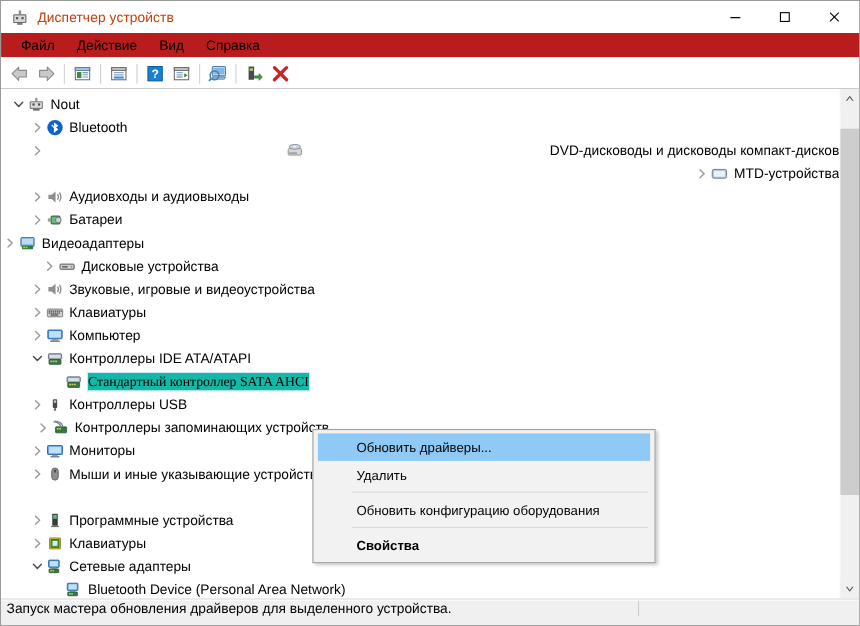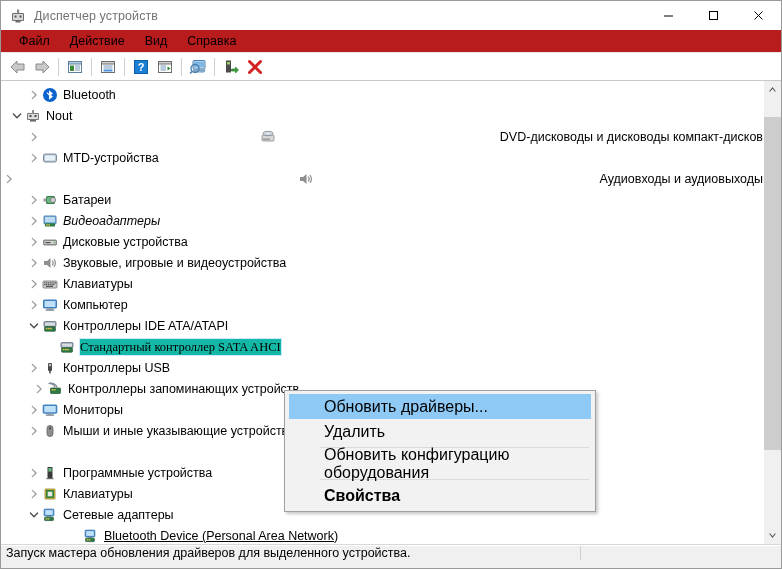--- a/index.html
+++ b/index.html
@@ -30,21 +30,21 @@
     position: relative;
   }
   .title-icon {
     width: 16px; height: 16px;
     margin-left: 9px; margin-right: 8px;
     position: relative;
     flex: 0 0 auto;
   }
   .title-text {
     font-size: 12.5px;
-    color: #737373;
+    color: #c2410c;
     letter-spacing: .1px;
   }
   .win-buttons {
     position: absolute; right: 0; top: 0;
     height: 29px; display: flex;
   }
   .win-btn {
     width: 45px; height: 29px;
     display: flex; align-items: center; justify-content: center;
     font-size: 11px; color: #000;
@@ -176,21 +176,21 @@
     background: #f2f2f2;
     border: 1px solid #a0a0a0;
     box-shadow: 2px 2px 3px rgba(0,0,0,0.22);
     padding: 3px 0 3px 0;
     z-index: 40;
     box-sizing: border-box;
   }
   .ctx-item {
     height: 25px;
     display: flex; align-items: center;
-    font-size: 16px;
+    font-size: 12px;
     color: #000;
     padding-left: 35px;
     margin: 0 4px;
     box-sizing: border-box;
   }
   .ctx-item.highlight { background: #8ecaf5; margin: 0 4px; }
   .ctx-item.bold { font-weight: bold; }
   .ctx-sep {
     height: 1px; background: #dadada;
     margin: 3px 6px 3px 35px;
@@ -311,76 +311,76 @@
       <svg width="16" height="16" viewBox="0 0 16 16">
         <line x1="2.5" y1="2.5" x2="13.5" y2="13.5" stroke="#d32020" stroke-width="3" stroke-linecap="round"></line>
         <line x1="13.5" y1="2.5" x2="2.5" y2="13.5" stroke="#d32020" stroke-width="3" stroke-linecap="round"></line>
       </svg>
     </div>
   </div>
 
   <div class="content">
 
     <div class="tree" id="tree-container">
-        <div class="row" style="padding-left: 25px;">
-          <span class="chev">
-            <svg width="10" height="10" viewBox="0 0 10 10">
-              <path d="M3.3 1.4 L7.1 5 L3.3 8.6" fill="none" stroke="#9a9a9a" stroke-width="1.3" stroke-linecap="round" stroke-linejoin="round"></path>
-            </svg>
-          </span>
-          <span class="ico"><svg width="16" height="16" viewBox="0 0 16 16">
-              <circle cx="8" cy="8" r="7" fill="#0b63ce"></circle>
-              <path d="M7 3.2 L11 6.4 L7 9.6 L7 3.2 M7 6.4 L11 9.6 L7 12.8 L7 6.4" fill="#ffffff"></path>
-              <line x1="5" y1="5.6" x2="9.5" y2="10.4" stroke="#ffffff" stroke-width="1.1"></line>
-            </svg></span>
-          <span class="lbl">Bluetooth</span>
-        </div>
         <div class="row" style="padding-left: 8px;">
           <span class="chev">
             <svg width="10" height="10" viewBox="0 0 10 10">
               <path d="M1.4 3 L5 6.8 L8.6 3" fill="none" stroke="#4a4a4a" stroke-width="1.3" stroke-linecap="round" stroke-linejoin="round"></path>
             </svg>
           </span>
           <span class="ico"><svg width="16" height="16" viewBox="0 0 16 16">
               <rect x="2" y="5" width="12" height="7" rx="1" fill="#7a7a7a"></rect>
               <rect x="3" y="6" width="10" height="5" fill="#dcdcdc"></rect>
               <rect x="4.5" y="7" width="2" height="2" fill="#4a4a4a"></rect>
               <rect x="9.5" y="7" width="2" height="2" fill="#4a4a4a"></rect>
               <rect x="7" y="2" width="2" height="3.5" fill="#8f8f8f"></rect>
               <rect x="5" y="12" width="6" height="1.6" fill="#6d6d6d"></rect>
             </svg></span>
           <span class="lbl">Nout</span>
         </div>
+        <div class="row" style="padding-left: 25px;">
+          <span class="chev">
+            <svg width="10" height="10" viewBox="0 0 10 10">
+              <path d="M3.3 1.4 L7.1 5 L3.3 8.6" fill="none" stroke="#9a9a9a" stroke-width="1.3" stroke-linecap="round" stroke-linejoin="round"></path>
+            </svg>
+          </span>
+          <span class="ico"><svg width="16" height="16" viewBox="0 0 16 16">
+              <circle cx="8" cy="8" r="7" fill="#0b63ce"></circle>
+              <path d="M7 3.2 L11 6.4 L7 9.6 L7 3.2 M7 6.4 L11 9.6 L7 12.8 L7 6.4" fill="#ffffff"></path>
+              <line x1="5" y1="5.6" x2="9.5" y2="10.4" stroke="#ffffff" stroke-width="1.1"></line>
+            </svg></span>
+          <span class="lbl">Bluetooth</span>
+        </div>
         <div class="row" style="padding-left: 25px; justify-content: space-between;">
           <span class="chev">
             <svg width="10" height="10" viewBox="0 0 10 10">
               <path d="M3.3 1.4 L7.1 5 L3.3 8.6" fill="none" stroke="#9a9a9a" stroke-width="1.3" stroke-linecap="round" stroke-linejoin="round"></path>
             </svg>
           </span>
           <span class="ico"><svg width="16" height="16" viewBox="0 0 16 16">
               <rect x="2" y="6" width="12" height="6" rx="1" fill="#d8d8d8" stroke="#8a8a8a" stroke-width="0.8"></rect>
               <rect x="3" y="9.5" width="7" height="1.4" fill="#9a9a9a"></rect>
               <ellipse cx="8" cy="4.5" rx="5" ry="2.2" fill="#cfd6dd" stroke="#7c8a96" stroke-width="0.8"></ellipse>
               <ellipse cx="8" cy="4.5" rx="1.2" ry="0.6" fill="#ffffff"></ellipse>
             </svg></span>
           <span class="lbl">DVD-дисководы и дисководы компакт-дисков</span>
         </div>
-        <div class="row" style="padding-left: 25px;">
+        <div class="row" style="padding-left: 25px; justify-content: flex-end;">
           <span class="chev">
             <svg width="10" height="10" viewBox="0 0 10 10">
               <path d="M3.3 1.4 L7.1 5 L3.3 8.6" fill="none" stroke="#9a9a9a" stroke-width="1.3" stroke-linecap="round" stroke-linejoin="round"></path>
             </svg>
           </span>
           <span class="ico"><svg width="16" height="16" viewBox="0 0 16 16">
               <rect x="1.5" y="4" width="13" height="8" rx="1.6" fill="#b9c6d1" stroke="#6f8091" stroke-width="0.9"></rect>
               <rect x="3" y="5.4" width="10" height="5.2" rx="1" fill="#e8f1f8"></rect>
             </svg></span>
           <span class="lbl">MTD-устройства</span>
         </div>
-        <div class="row" style=" justify-content: space-between;">
+        <div class="row" style="padding-left: 25px;">
           <span class="chev">
             <svg width="10" height="10" viewBox="0 0 10 10">
               <path d="M3.3 1.4 L7.1 5 L3.3 8.6" fill="none" stroke="#9a9a9a" stroke-width="1.3" stroke-linecap="round" stroke-linejoin="round"></path>
             </svg>
           </span>
           <span class="ico"><svg width="16" height="16" viewBox="0 0 16 16">
               <path d="M2 6 L5 6 L8.5 3 L8.5 13 L5 10 L2 10 Z" fill="#8f8f8f"></path>
               <path d="M10.2 5.5 Q12.2 8 10.2 10.5" stroke="#8f8f8f" stroke-width="1.2" fill="none"></path>
               <path d="M12 4 Q14.8 8 12 12" stroke="#8f8f8f" stroke-width="1.2" fill="none"></path>
             </svg></span>
@@ -393,36 +393,36 @@
             </svg>
           </span>
           <span class="ico"><svg width="16" height="16" viewBox="0 0 16 16">
               <rect x="4" y="4" width="9" height="8" rx="1.5" fill="#2f7a46"></rect>
               <rect x="5" y="5" width="7" height="6" rx="1" fill="#67b87f"></rect>
               <rect x="1.5" y="6.5" width="3" height="3" fill="#9a9a9a"></rect>
               <circle cx="11" cy="8" r="2.6" fill="#cfcfcf" stroke="#6f6f6f" stroke-width="0.8"></circle>
             </svg></span>
           <span class="lbl">Батареи</span>
         </div>
-        <div class="row" style="padding-left: 25px; font-style: italic;">
+        <div class="row" style="">
           <span class="chev">
             <svg width="10" height="10" viewBox="0 0 10 10">
               <path d="M3.3 1.4 L7.1 5 L3.3 8.6" fill="none" stroke="#9a9a9a" stroke-width="1.3" stroke-linecap="round" stroke-linejoin="round"></path>
             </svg>
           </span>
           <span class="ico"><svg width="16" height="16" viewBox="0 0 16 16">
               <rect x="2" y="3" width="12" height="8" rx="0.8" fill="#7fb8e4" stroke="#3f6f9f" stroke-width="0.9"></rect>
               <rect x="3" y="4" width="10" height="5" fill="#bddcf2"></rect>
               <rect x="3" y="10.2" width="10" height="3.4" rx="0.6" fill="#2f7a46"></rect>
               <rect x="4.2" y="11.2" width="1.6" height="1.4" fill="#d8c44a"></rect>
               <rect x="6.4" y="11.2" width="1.6" height="1.4" fill="#d8c44a"></rect>
             </svg></span>
           <span class="lbl">Видеоадаптеры</span>
         </div>
-        <div class="row" style="padding-left: 25px;">
+        <div class="row" style="padding-left: 36px;">
           <span class="chev">
             <svg width="10" height="10" viewBox="0 0 10 10">
               <path d="M3.3 1.4 L7.1 5 L3.3 8.6" fill="none" stroke="#9a9a9a" stroke-width="1.3" stroke-linecap="round" stroke-linejoin="round"></path>
             </svg>
           </span>
           <span class="ico"><svg width="16" height="16" viewBox="0 0 16 16">
               <rect x="1.5" y="6" width="13" height="5" rx="1" fill="#9a9a9a" stroke="#6f6f6f" stroke-width="0.8"></rect>
               <rect x="2.5" y="7" width="11" height="3" fill="#d3d3d3"></rect>
               <rect x="3.5" y="8" width="5" height="1.2" fill="#4a4a4a"></rect>
               <circle cx="12" cy="8.5" r="0.8" fill="#5bbd5b"></circle>
@@ -612,21 +612,21 @@
           <span class="ico"><svg width="16" height="16" viewBox="0 0 16 16">
               <rect x="2.2" y="2.2" width="9.6" height="6.6" rx="0.7" fill="#4a90d9" stroke="#2f6fa8" stroke-width="0.9"></rect>
               <rect x="3.2" y="3.1" width="7.6" height="4.8" fill="#bfe0f7"></rect>
               <rect x="4.6" y="9" width="4.8" height="1" fill="#8f9aa5"></rect>
               <rect x="2.6" y="10.2" width="8.8" height="3.4" rx="0.6" fill="#2f7a46" stroke="#1f5530" stroke-width="0.7"></rect>
               <rect x="3.7" y="11.1" width="1.5" height="1.4" fill="#d8c44a"></rect>
               <rect x="5.7" y="11.1" width="1.5" height="1.4" fill="#d8c44a"></rect>
             </svg></span>
           <span class="lbl">Сетевые адаптеры</span>
         </div>
-        <div class="row" style="padding-left: 66px; text-decoration: underline;">
+        <div class="row" style="padding-left: 42px;">
           <span class="chev"></span>
           <span class="ico"><svg width="16" height="16" viewBox="0 0 16 16">
               <rect x="2.2" y="2.2" width="9.6" height="6.6" rx="0.7" fill="#4a90d9" stroke="#2f6fa8" stroke-width="0.9"></rect>
               <rect x="3.2" y="3.1" width="7.6" height="4.8" fill="#bfe0f7"></rect>
               <rect x="4.6" y="9" width="4.8" height="1" fill="#8f9aa5"></rect>
               <rect x="2.6" y="10.2" width="8.8" height="3.4" rx="0.6" fill="#2f7a46" stroke="#1f5530" stroke-width="0.7"></rect>
               <rect x="3.7" y="11.1" width="1.5" height="1.4" fill="#d8c44a"></rect>
               <rect x="5.7" y="11.1" width="1.5" height="1.4" fill="#d8c44a"></rect>
             </svg></span>
           <span class="lbl">Bluetooth Device (Personal Area Network)</span>

